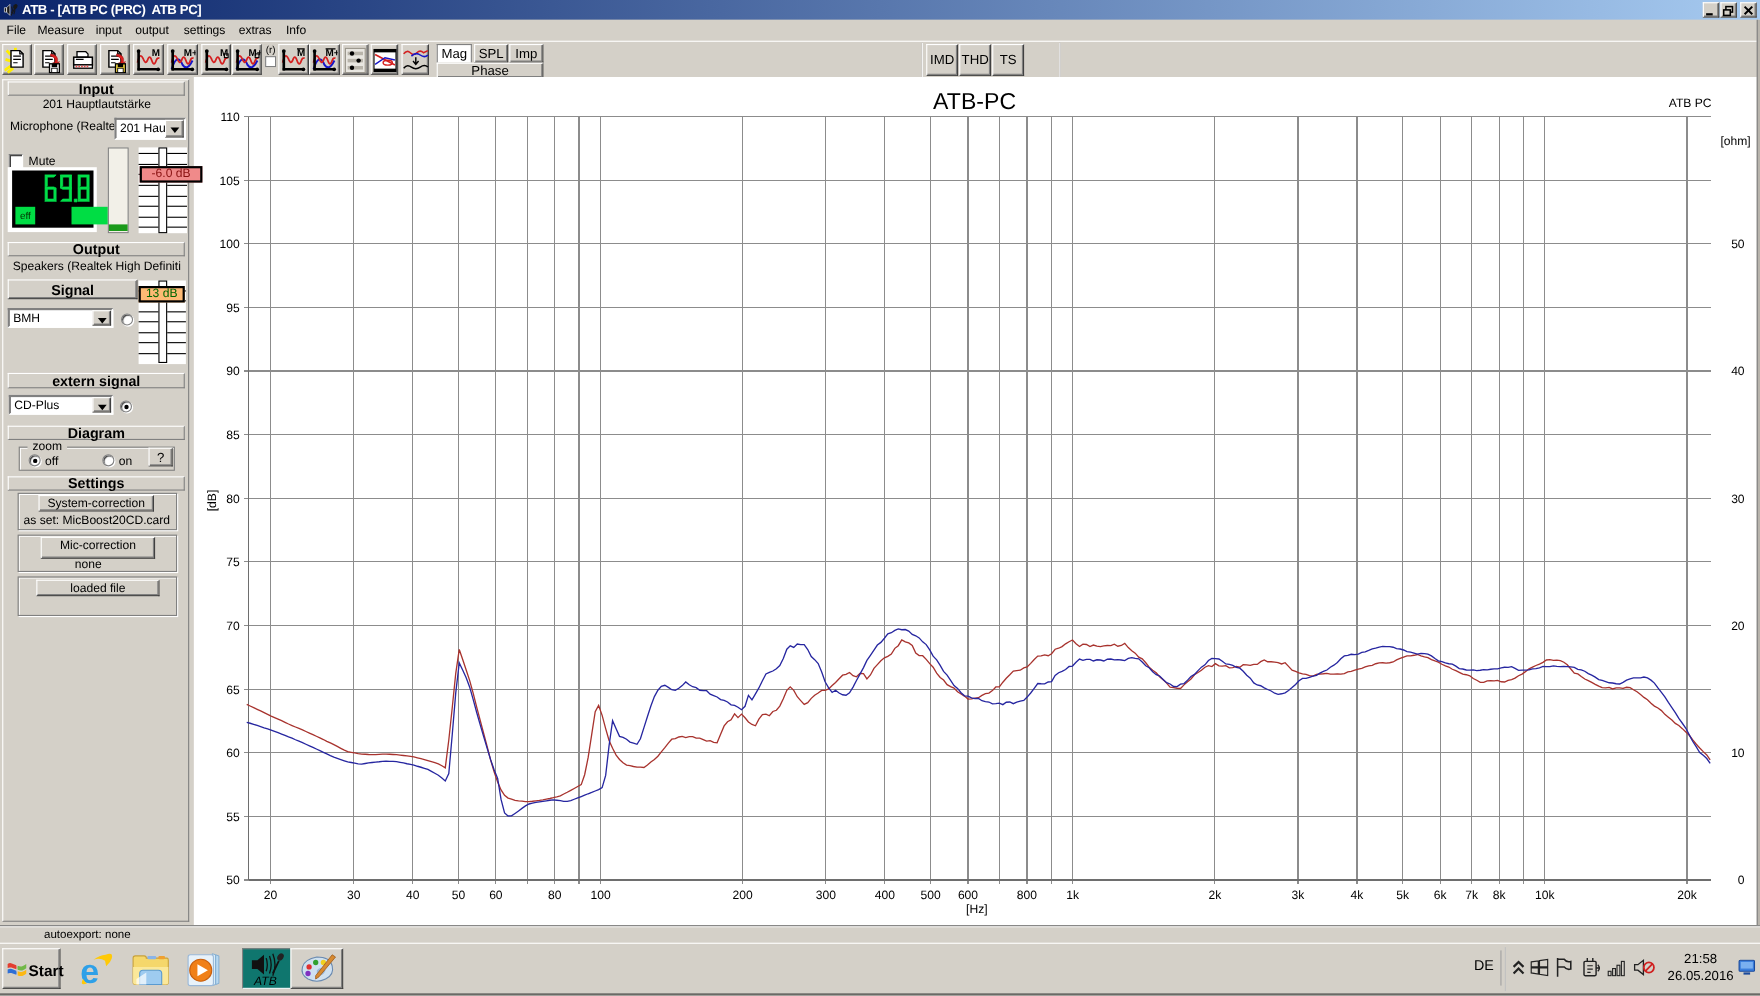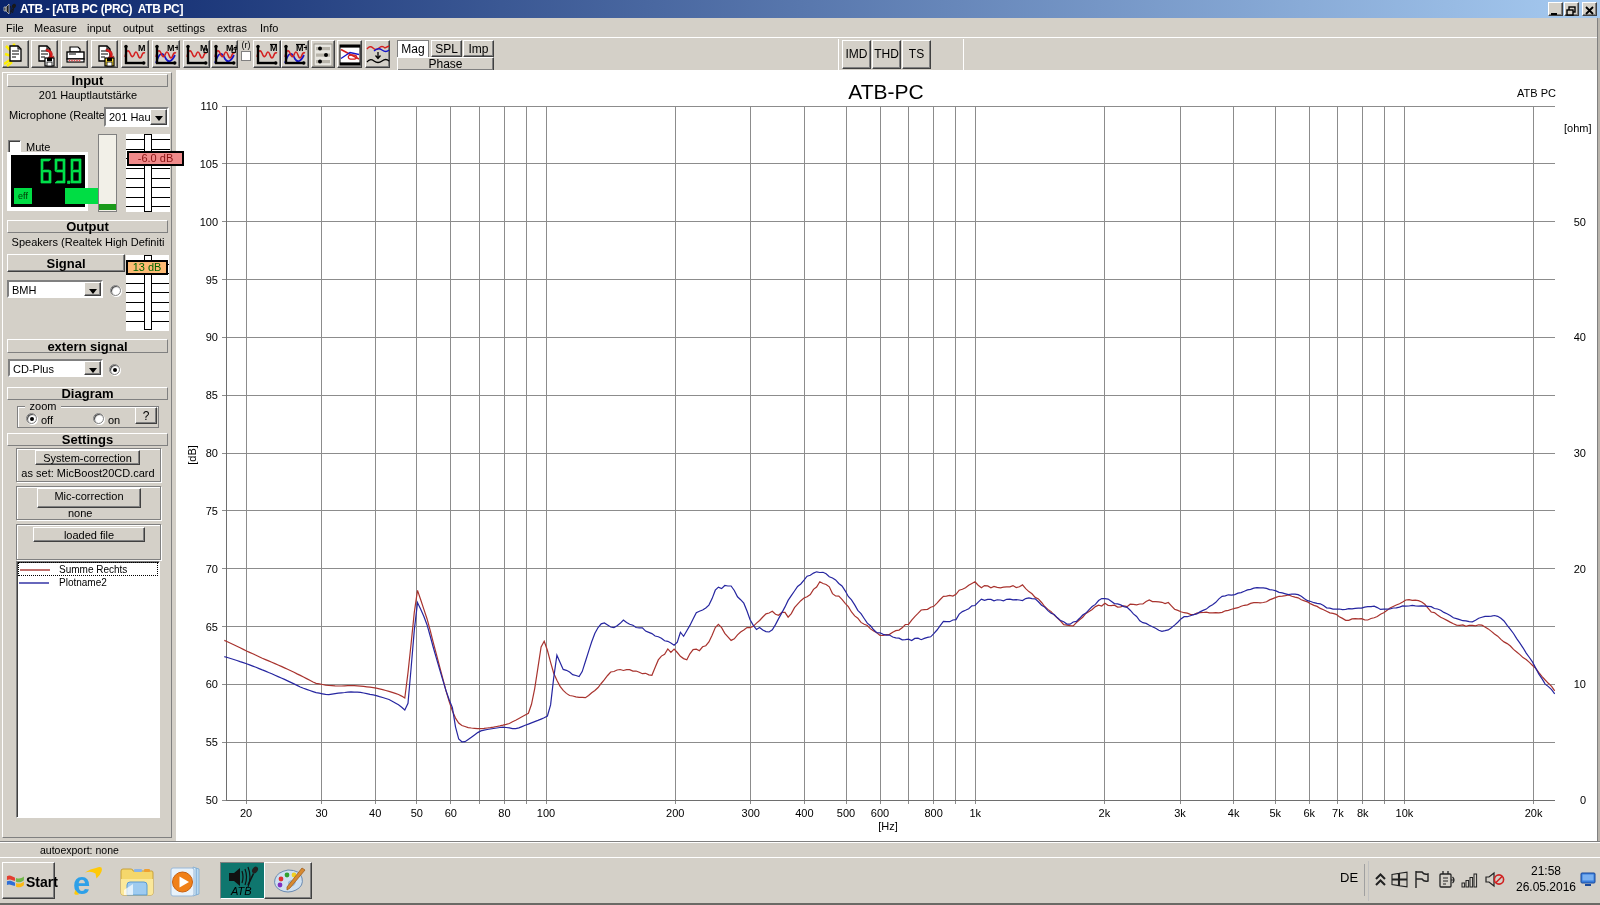--- a/index.html
+++ b/index.html
@@ -417,31 +417,20 @@
  <div class="hdrbar" style="top:363px;">Settings</div>
  <div class="gbox" style="top:378px;height:34px;"></div>
  <div class="btn" style="left:35px;top:380px;width:105px;height:15px;font-size:11px;line-height:14px;">System-correction</div>
  <div class="abs" style="left:0;top:397px;width:176px;text-align:center;font-size:11px;">as set: MicBoost20CD.card</div>
  <div class="gbox" style="top:416px;height:34px;"></div>
  <div class="btn" style="left:37px;top:418px;width:104px;height:20px;font-size:11px;line-height:14px;">Mic-correction</div>
  <div class="abs" style="left:24px;top:437px;font-size:11px;margin-left:44px;">none</div>
  <div class="gbox" style="top:454px;height:36px;"></div>
  <div class="btn" style="left:33px;top:457px;width:112px;height:15px;font-size:11px;line-height:14px;">loaded file</div>
 
- <div class="abs" style="left:16px;top:491px;width:144px;height:257px;background:#fff;border-top:1px solid #808080;border-left:1px solid #808080;border-right:1px solid #fff;border-bottom:1px solid #fff;box-shadow:inset 1px 1px 0 #404040;">
-   <div class="abs" style="left:1px;top:0px;width:140px;height:14px;border:1px dotted #000;"></div>
-   <svg class="abs" style="left:3px;top:7px" width="30" height="2">
-        <line x1="0" y1="1" x2="30" y2="1" stroke="#a8332e" stroke-width="1.4"></line>
-      </svg>
-   <div class="abs" style="left:42px;top:2px;font-size:10px;">Summe Rechts</div>
-   <svg class="abs" style="left:2px;top:20px" width="30" height="2">
-        <line x1="0" y1="1" x2="30" y2="1" stroke="#2626a0" stroke-width="1.4"></line>
-      </svg>
-   <div class="abs" style="left:42px;top:15px;font-size:10px;">Plotname2</div>
- </div>
 </div>
 
 <div class="abs" style="left:0;top:841px;width:1600px;height:16px;background:#d4d0c8;border-top:1px solid #808080;box-shadow:inset 0 1px 0 #fff;">
   <div class="abs" style="left:40px;top:2px;font-size:10.5px;">autoexport: none</div>
 </div>
 
 <div class="abs" style="left:0;top:857px;width:1600px;height:48px;background:#d4d0c8;border-top:1px solid #fff;">
   <div class="btn" style="left:2px;top:4px;width:53px;height:37px;">
     <svg class="abs" style="left:3px;top:9px" width="19" height="19" viewBox="0 0 20 20">
       <path d="M1 4.5 Q3 3 5 4 L9.3 5.7 Q9.8 7.6 9.3 9.5 L4.5 8 Q2.5 7.5 1 8.5 Z" fill="#e33e30"></path>

